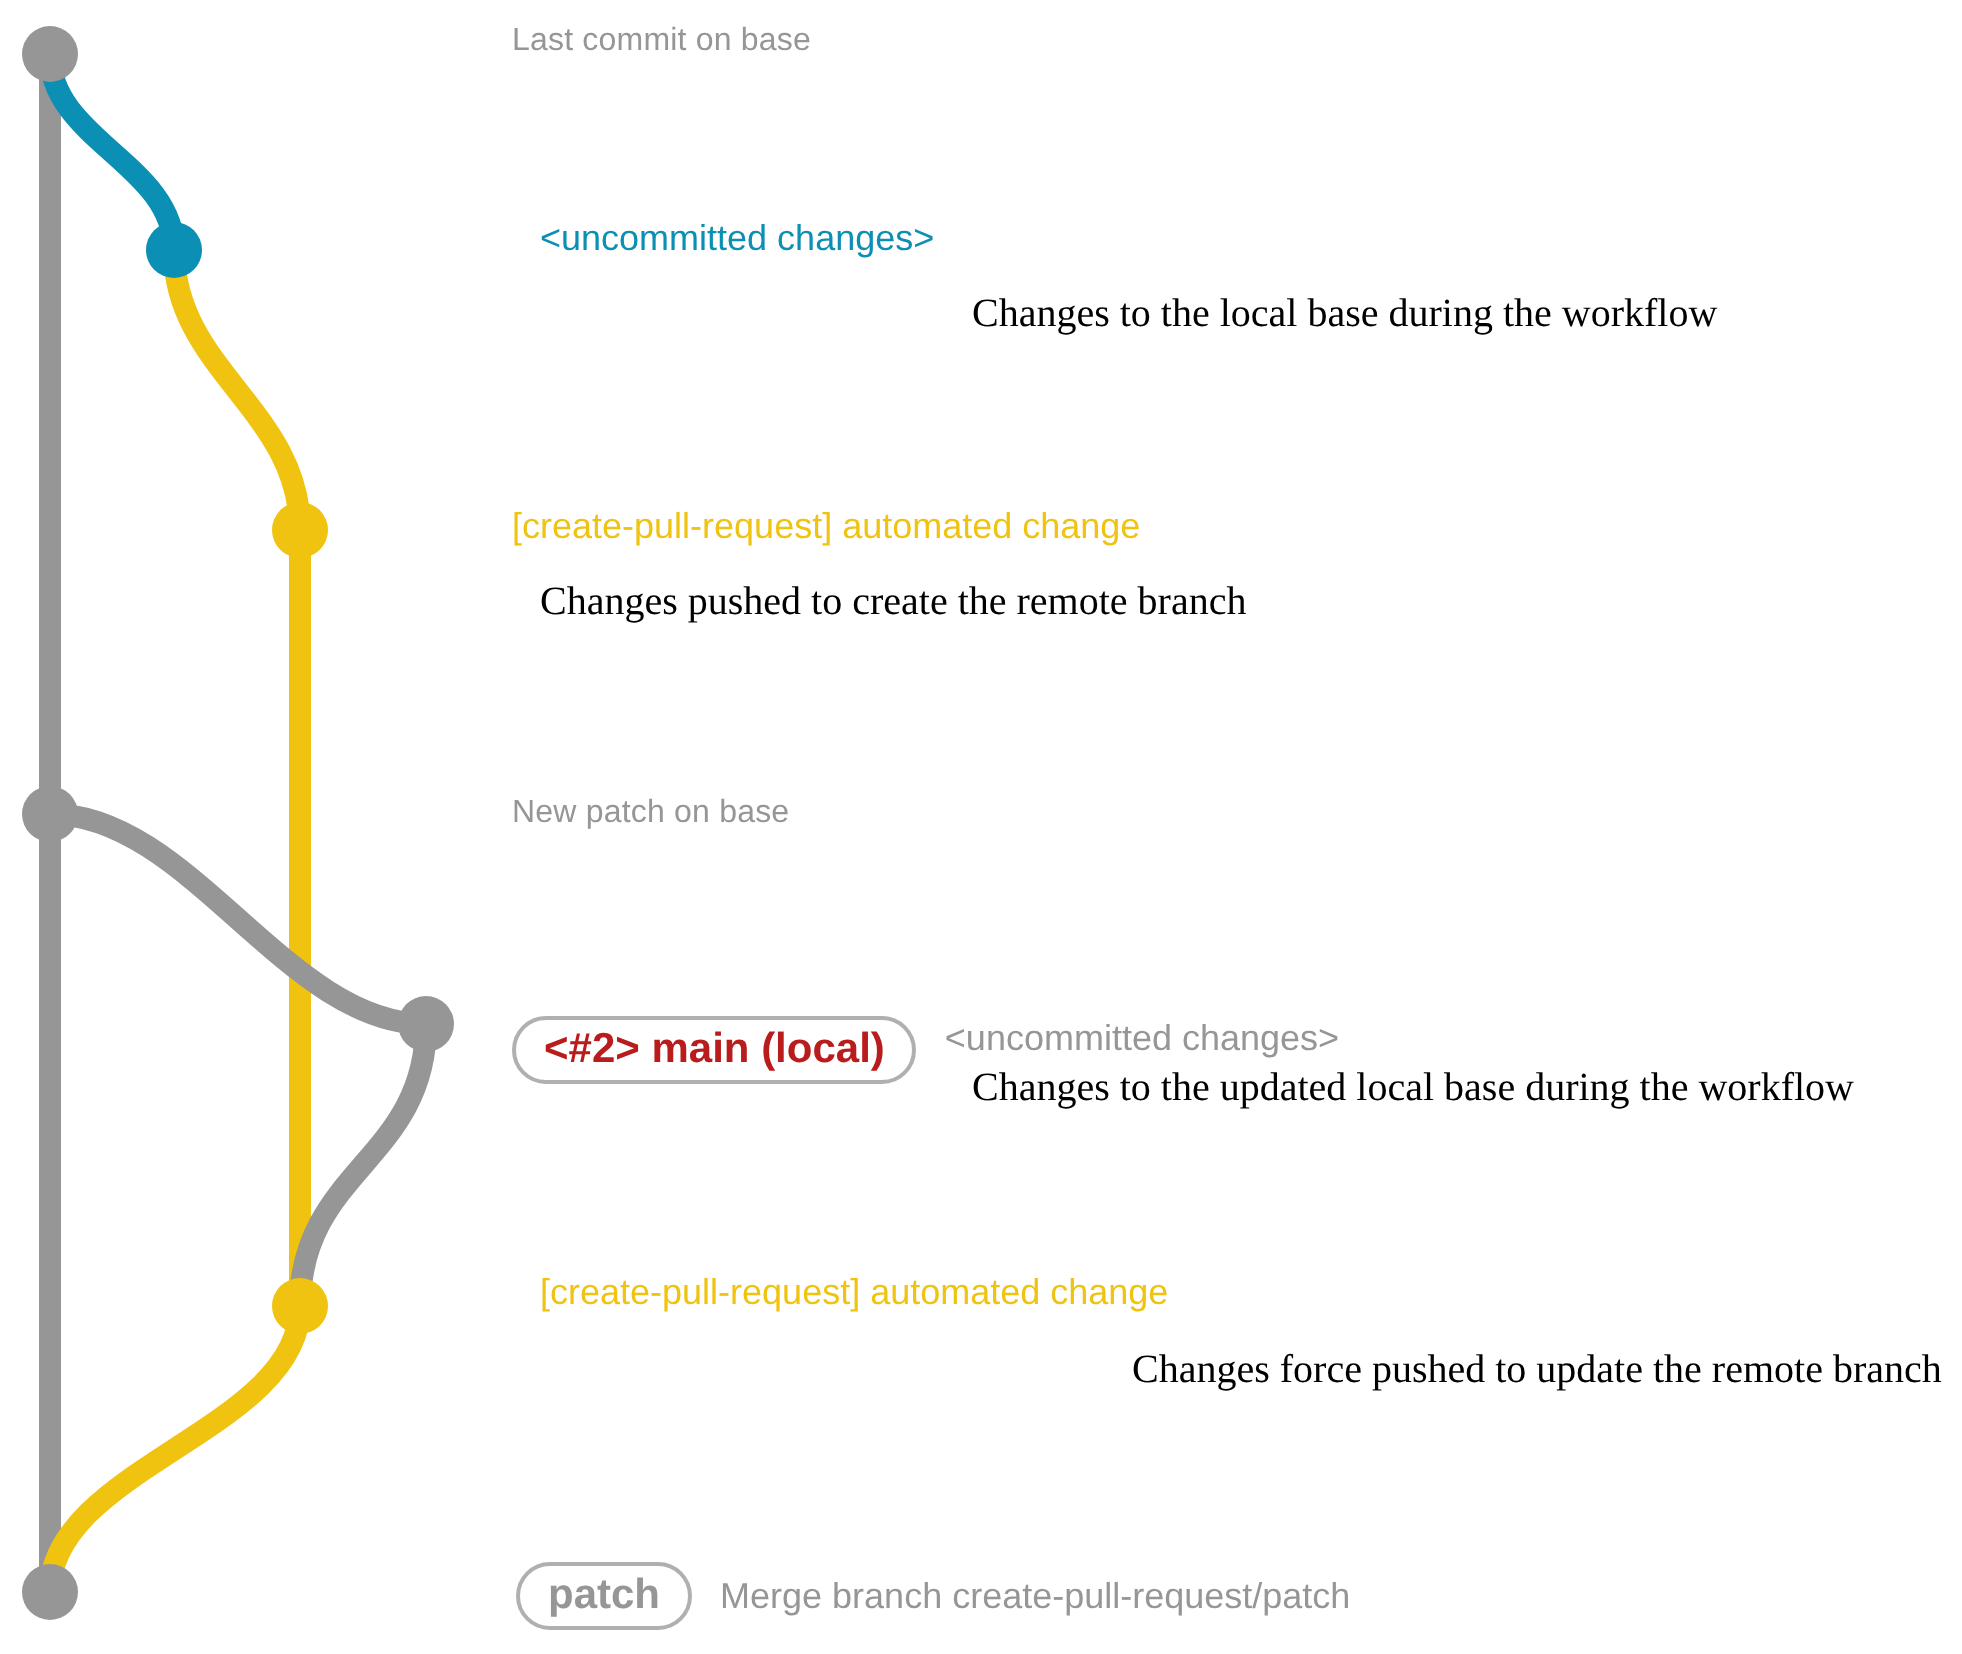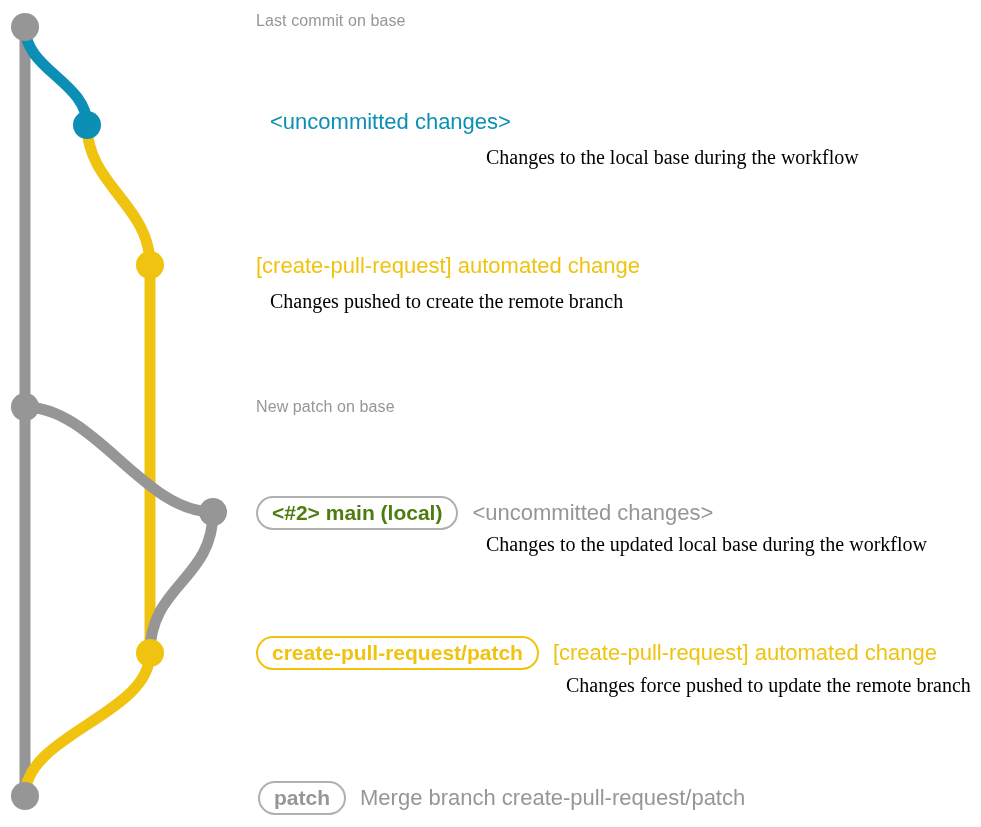--- a/index.html
+++ b/index.html
@@ -44,21 +44,21 @@
     height: 34px;
     padding: 0 14px;
     font-family: "Liberation Sans", sans-serif;
     font-size: 21px;
     font-weight: bold;
     white-space: nowrap;
     background: #ffffff;
   }
   .msg {
     font-family: "Liberation Sans", sans-serif;
-    font-size: 22px;
+    font-size: 18px;
     white-space: nowrap;
   }
   .desc {
     position: absolute;
     font-family: "Liberation Serif", serif;
     font-size: 20px;
     color: #000000;
     white-space: nowrap;
   }
   .gap-after-pill { margin-left: 14px; }
@@ -105,27 +105,26 @@
 <div class="row" style="left:256px; top:253px;">
   <span class="msg" style="color:#efc310;">[create-pull-request] automated change</span>
 </div>
 <div class="desc" style="left:270px; top:290px;">Changes pushed to create the remote branch</div>
 
 <div class="row" style="left:256px; top:398px;">
   <span class="plain-label" style="color:#969696;">New patch on base</span>
 </div>
 
 <div class="row" style="left:256px; top:496px;">
-  <span class="pill" style="color:#4d7c0f; border-color:#b0b0b0;">&lt;#2&gt; main (local)</span>
+  <span class="pill" style="color:#b91c1c; border-color:#b0b0b0;margin-top:12px;">&lt;#2&gt; main (local)</span>
   <span class="msg gap-after-pill" style="color:#969696;">&lt;uncommitted changes&gt;</span>
 </div>
 <div class="desc" style="left:486px; top:533px;">Changes to the updated local base during the workflow</div>
 
 <div class="row" style="left:256px; top:636px;">
-  <span class="pill" style="color:#efc310; border-color:#efc310;">create-pull-request/patch</span>
   <span class="msg gap-after-pill" style="color:#efc310;">[create-pull-request] automated change</span>
 </div>
 <div class="desc" style="left:566px; top:674px;font-family:Liberation Serif, serif;">Changes force pushed to update the remote branch</div>
 
 <div class="row" style="left:258px; top:781px;">
   <span class="pill" style="color:#969696; border-color:#b0b0b0;">patch</span>
   <span class="msg gap-after-pill" style="color:#969696;">Merge branch create-pull-request/patch</span>
 </div>
 
 </body></html>

